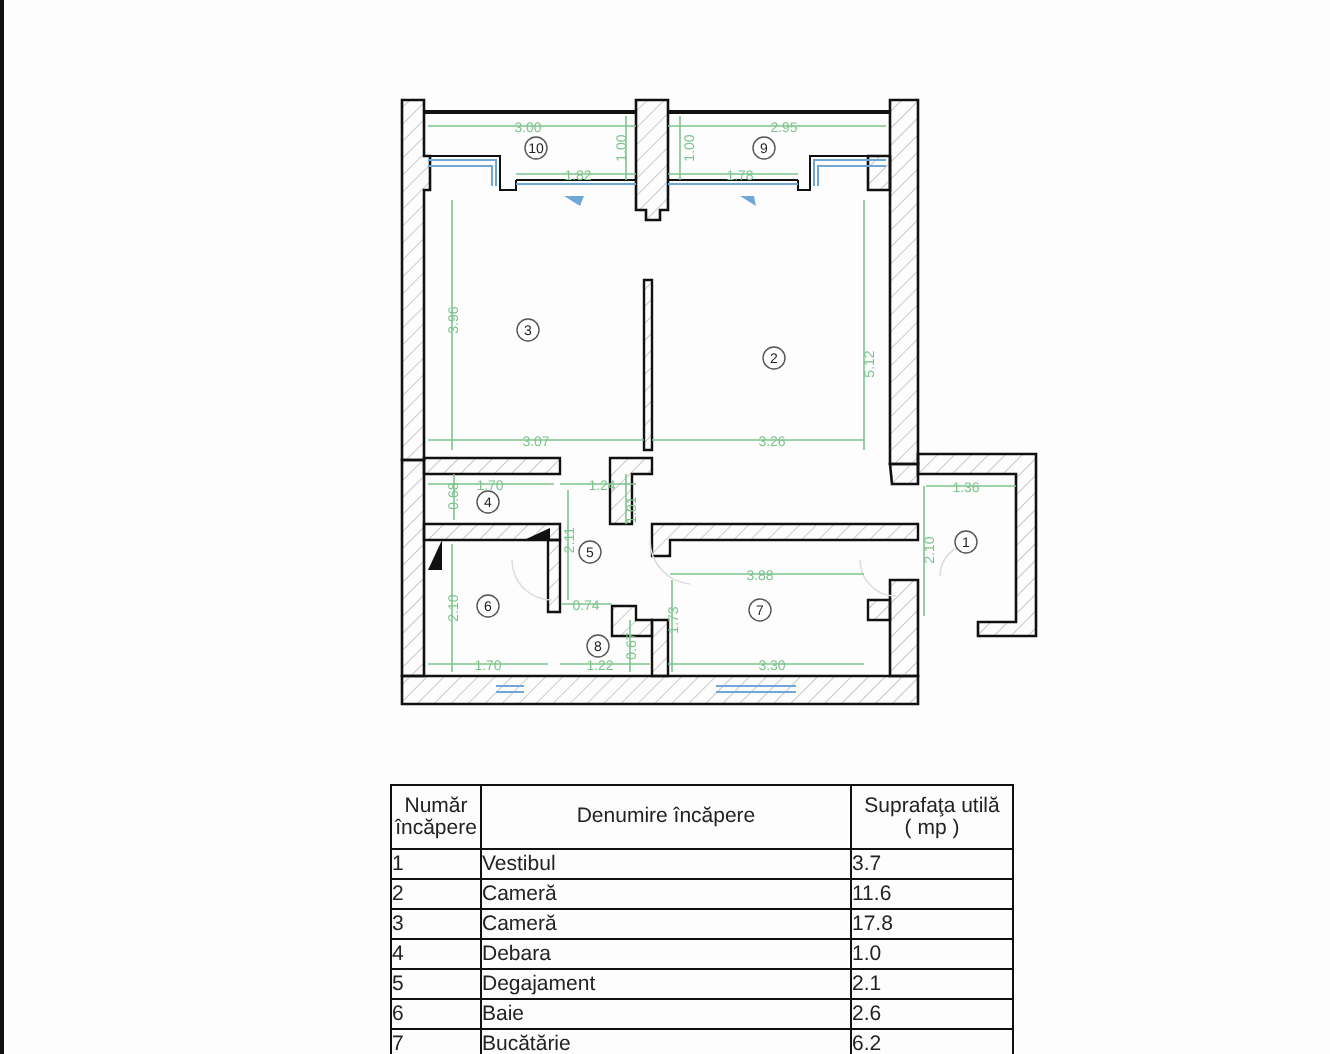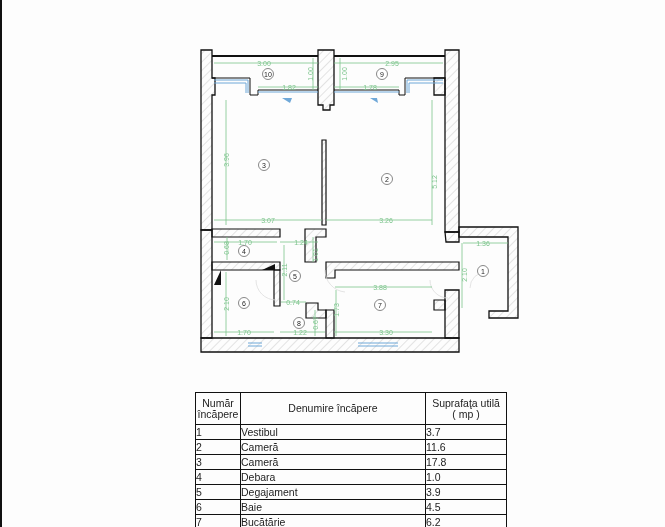--- a/index.html
+++ b/index.html
@@ -221,26 +221,26 @@
         <td>17.8</td>
       </tr>
     <tr>
         <td>4</td>
         <td>Debara</td>
         <td>1.0</td>
       </tr>
     <tr>
         <td>5</td>
         <td>Degajament</td>
-        <td>3.9</td>
+        <td>2.1</td>
       </tr>
     <tr>
         <td>6</td>
         <td>Baie</td>
-        <td>4.5</td>
+        <td>2.6</td>
       </tr>
     <tr>
         <td>7</td>
         <td>Bucătărie</td>
         <td>6.2</td>
       </tr>
   </tbody>
 </table>
 
 </body></html>

